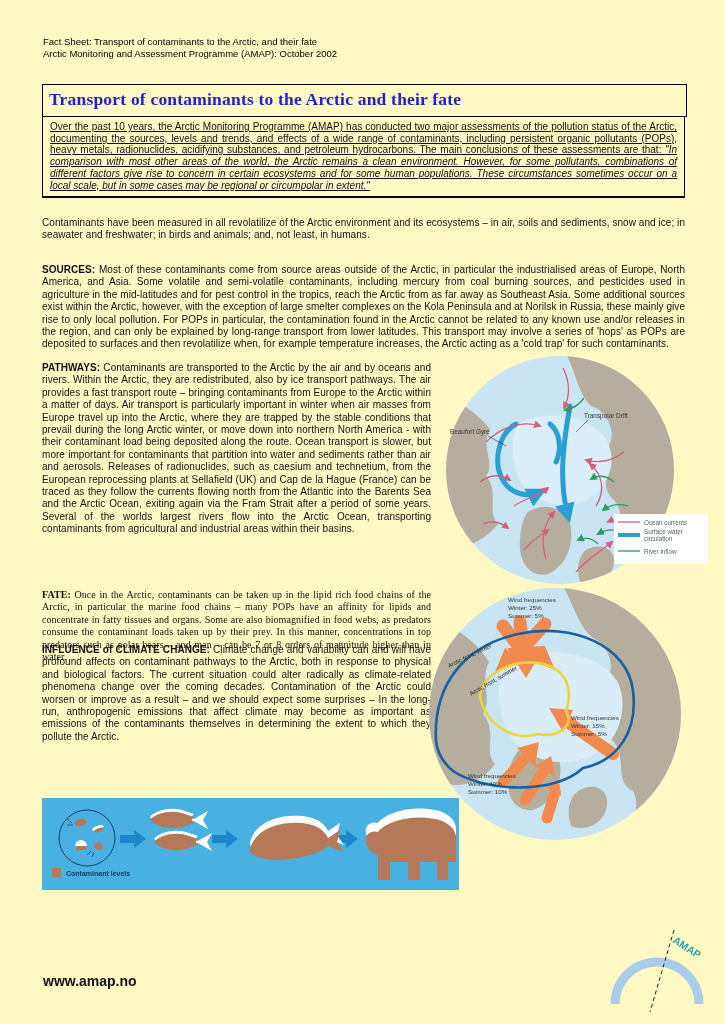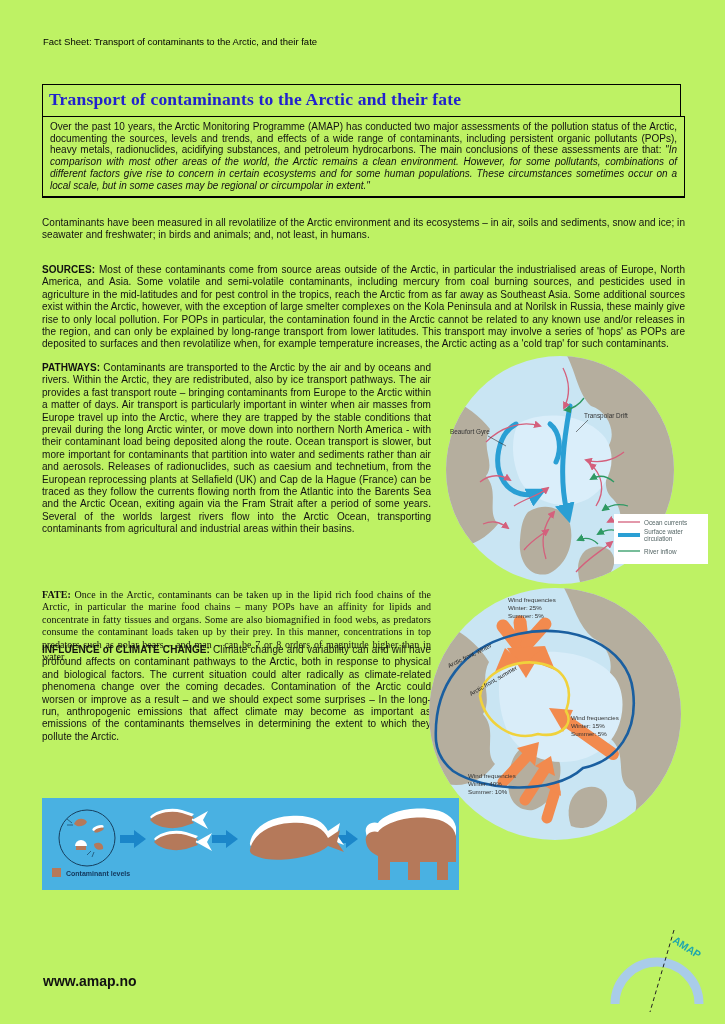--- a/index.html
+++ b/index.html
@@ -1,33 +1,33 @@
 <!DOCTYPE html>
 <html><head>
 <meta charset="utf-8">
 <style>
   html,body { margin:0; padding:0; background:#9a9a9a; }
   .page {
-    position:relative; width:725px; height:1024px; background:#bef264;
+    position:relative; width:725px; height:1024px; background:#fef9c3;
     font-family:"Liberation Sans", sans-serif; color:#111; overflow:hidden;
     margin:0 auto; box-shadow:0 0 6px rgba(0,0,0,.4);
   }
   .small-header { position:absolute; top:36px; left:43px; font-size:9.5px; line-height:11.5px; color:#000; }
   .title-box {
     position:absolute; top:84px; left:42px; width:629px;
-    border:1px solid #000; padding:4px 2px 6px 6px;
+    border:1px solid #000; padding:4px 8px 6px 6px;
   }
   .title-box h1 {
     margin:0; font-family:"Liberation Serif", serif; font-weight:bold;
     font-size:17.5px; color:#2121cd; letter-spacing:0.2px;
   }
   .intro-box {
     position:absolute; top:116px; left:42px; width:627px;
     border:1px solid #000; border-bottom-width:2px;
-    padding:4px 7px 5px 7px; font-size:10px; line-height:11.7px; text-align:justify;
+    padding:4px 7px 5px 7px; font-size:10px; line-height:11.7px; text-align:justify;text-decoration:underline;
   }
   .intro-box .quote { font-style:italic; }
   .para {
     position:absolute; text-align:justify; font-size:10px; line-height:12.4px;
     letter-spacing:0.05px;
   }
   .para b { font-weight:bold; }
   #para-measured { top:207px; left:42px; width:643px; }
   #para-sources  { top:254px; left:42px; width:643px; }
   #para-pathways { top:352px; left:42px; width:389px; }
@@ -40,20 +40,21 @@
   .logo  { position:absolute; top:928px; left:598px; }
   svg text { font-family:"Liberation Sans", sans-serif; }
 </style>
 </head>
 <body>
 
 <div class="page">
 
   <div class="small-header">
     <div>Fact Sheet: Transport of contaminants to the Arctic, and their fate</div>
+    <div>Arctic Monitoring and Assessment Programme (AMAP): October 2002</div>
   </div>
 
   <div class="title-box">
     <h1>Transport of contaminants to the Arctic and their fate</h1>
   </div>
 
   <div class="intro-box">
     <span>Over the past 10 years, the Arctic Monitoring Programme (AMAP) has conducted two major assessments of the pollution status of the Arctic, documenting the sources, levels and trends, and effects of a wide range of contaminants, including persistent organic pollutants (POPs), heavy metals, radionuclides, acidifying substances, and petroleum hydrocarbons. The main conclusions of these assessments are that: </span><span class="quote">"In comparison with most other areas of the world, the Arctic remains a clean environment. However, for some pollutants, combinations of different factors give rise to concern in certain ecosystems and for some human populations. These circumstances sometimes occur on a local scale, but in some cases may be regional or circumpolar in extent."</span>
   </div>
 

